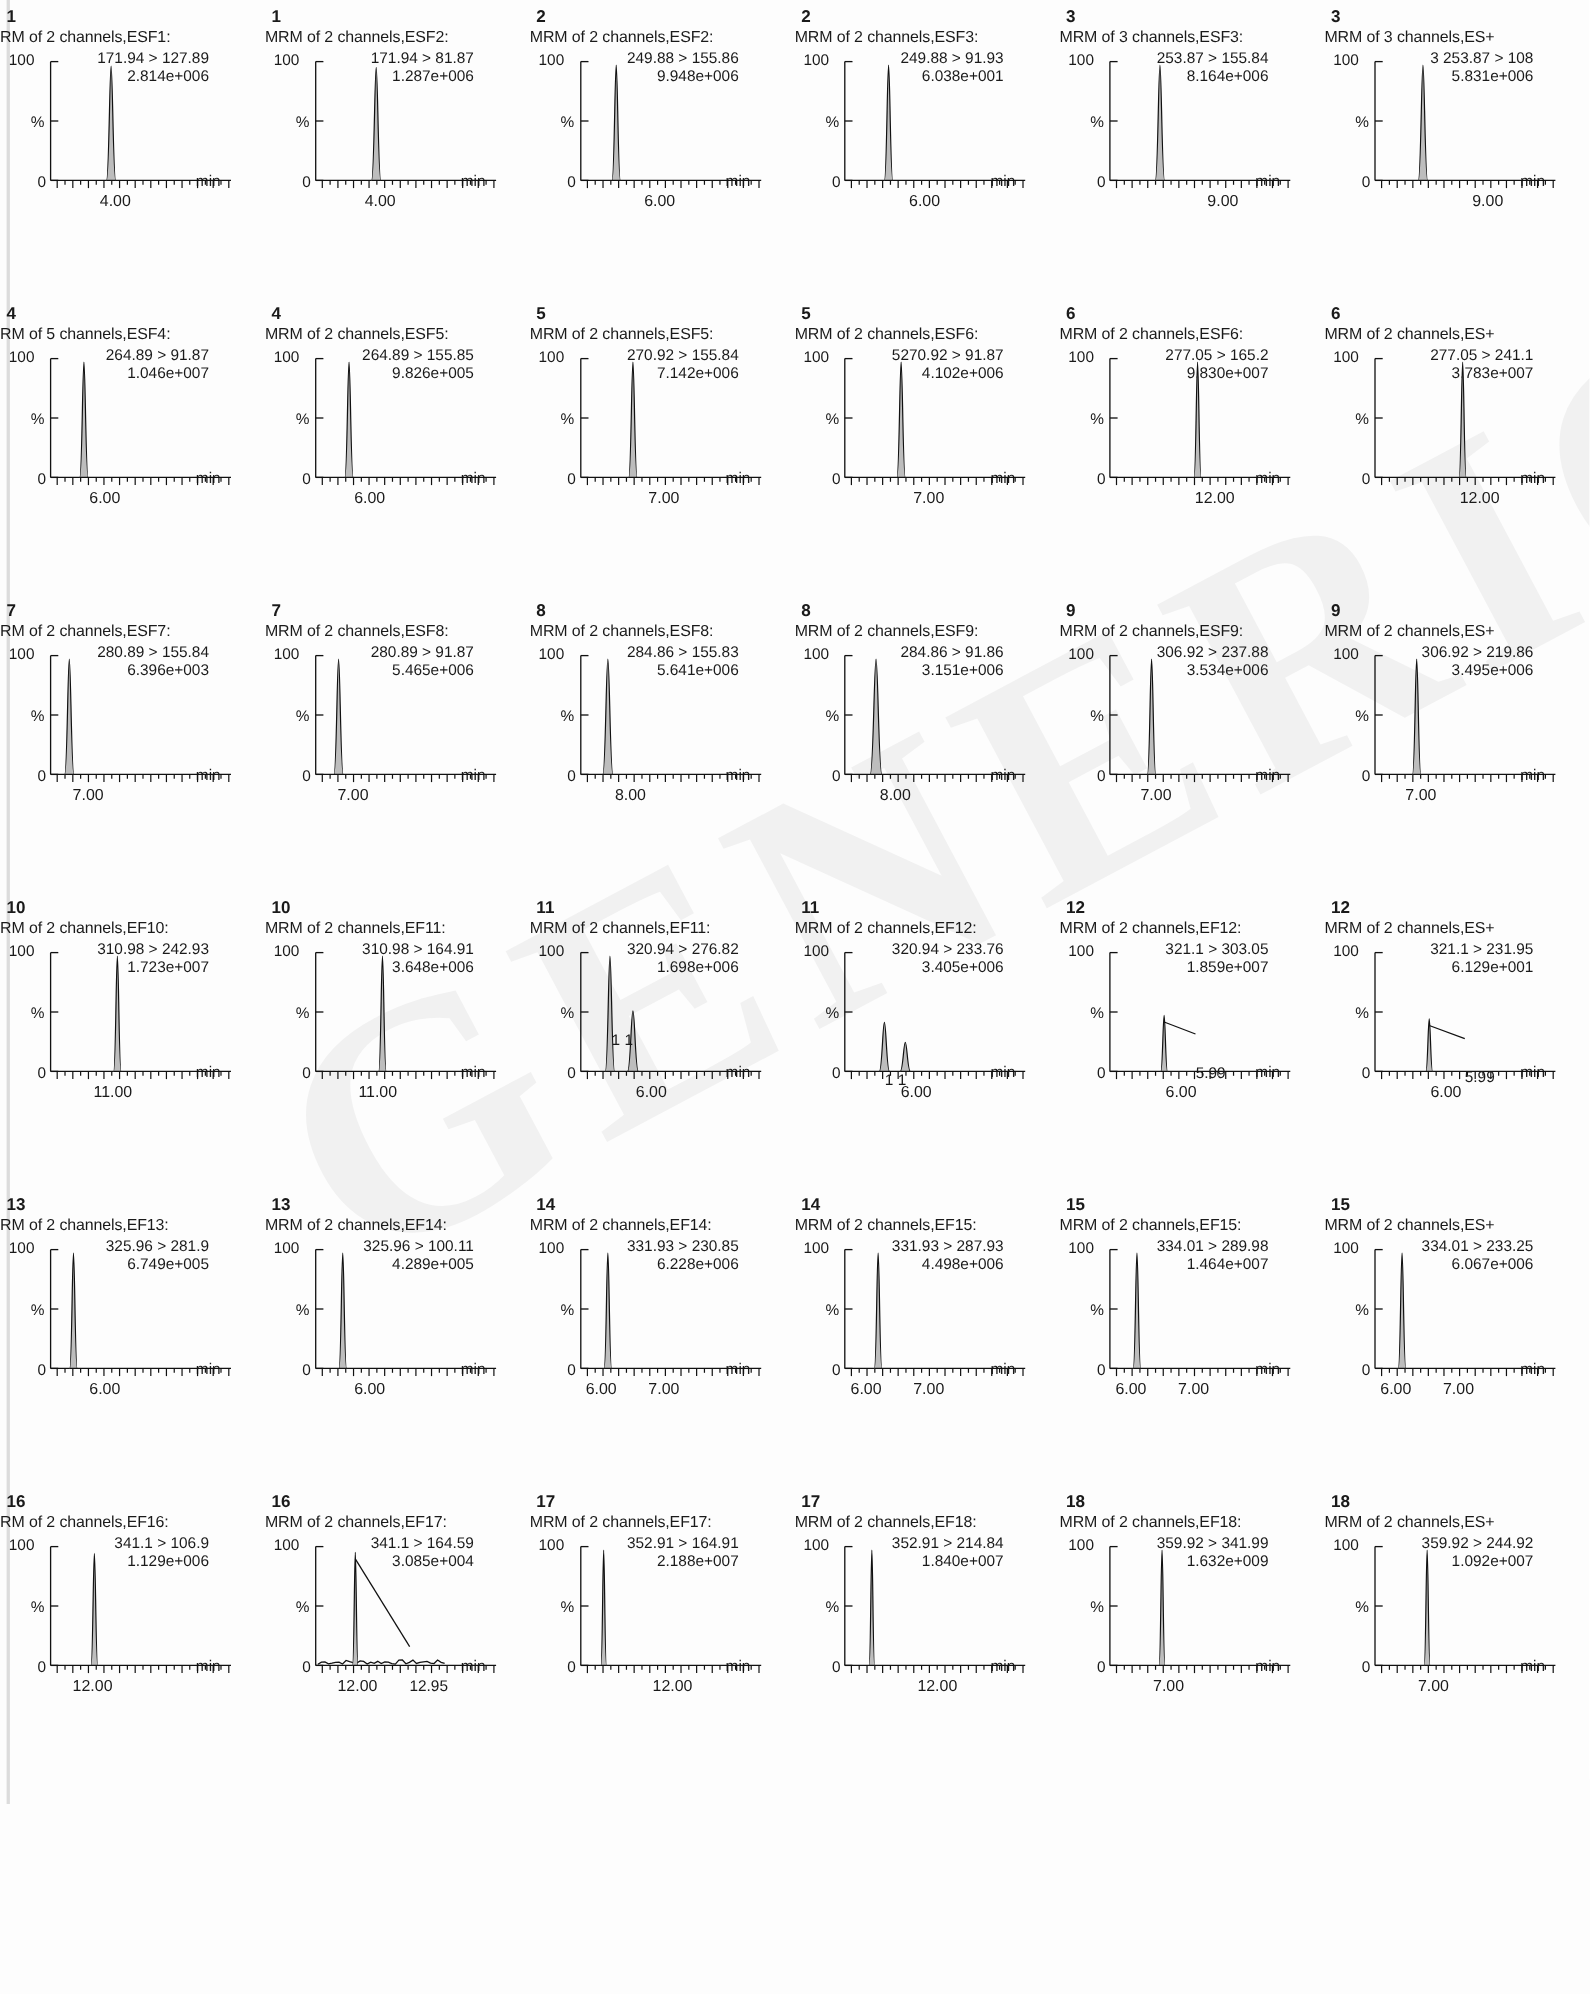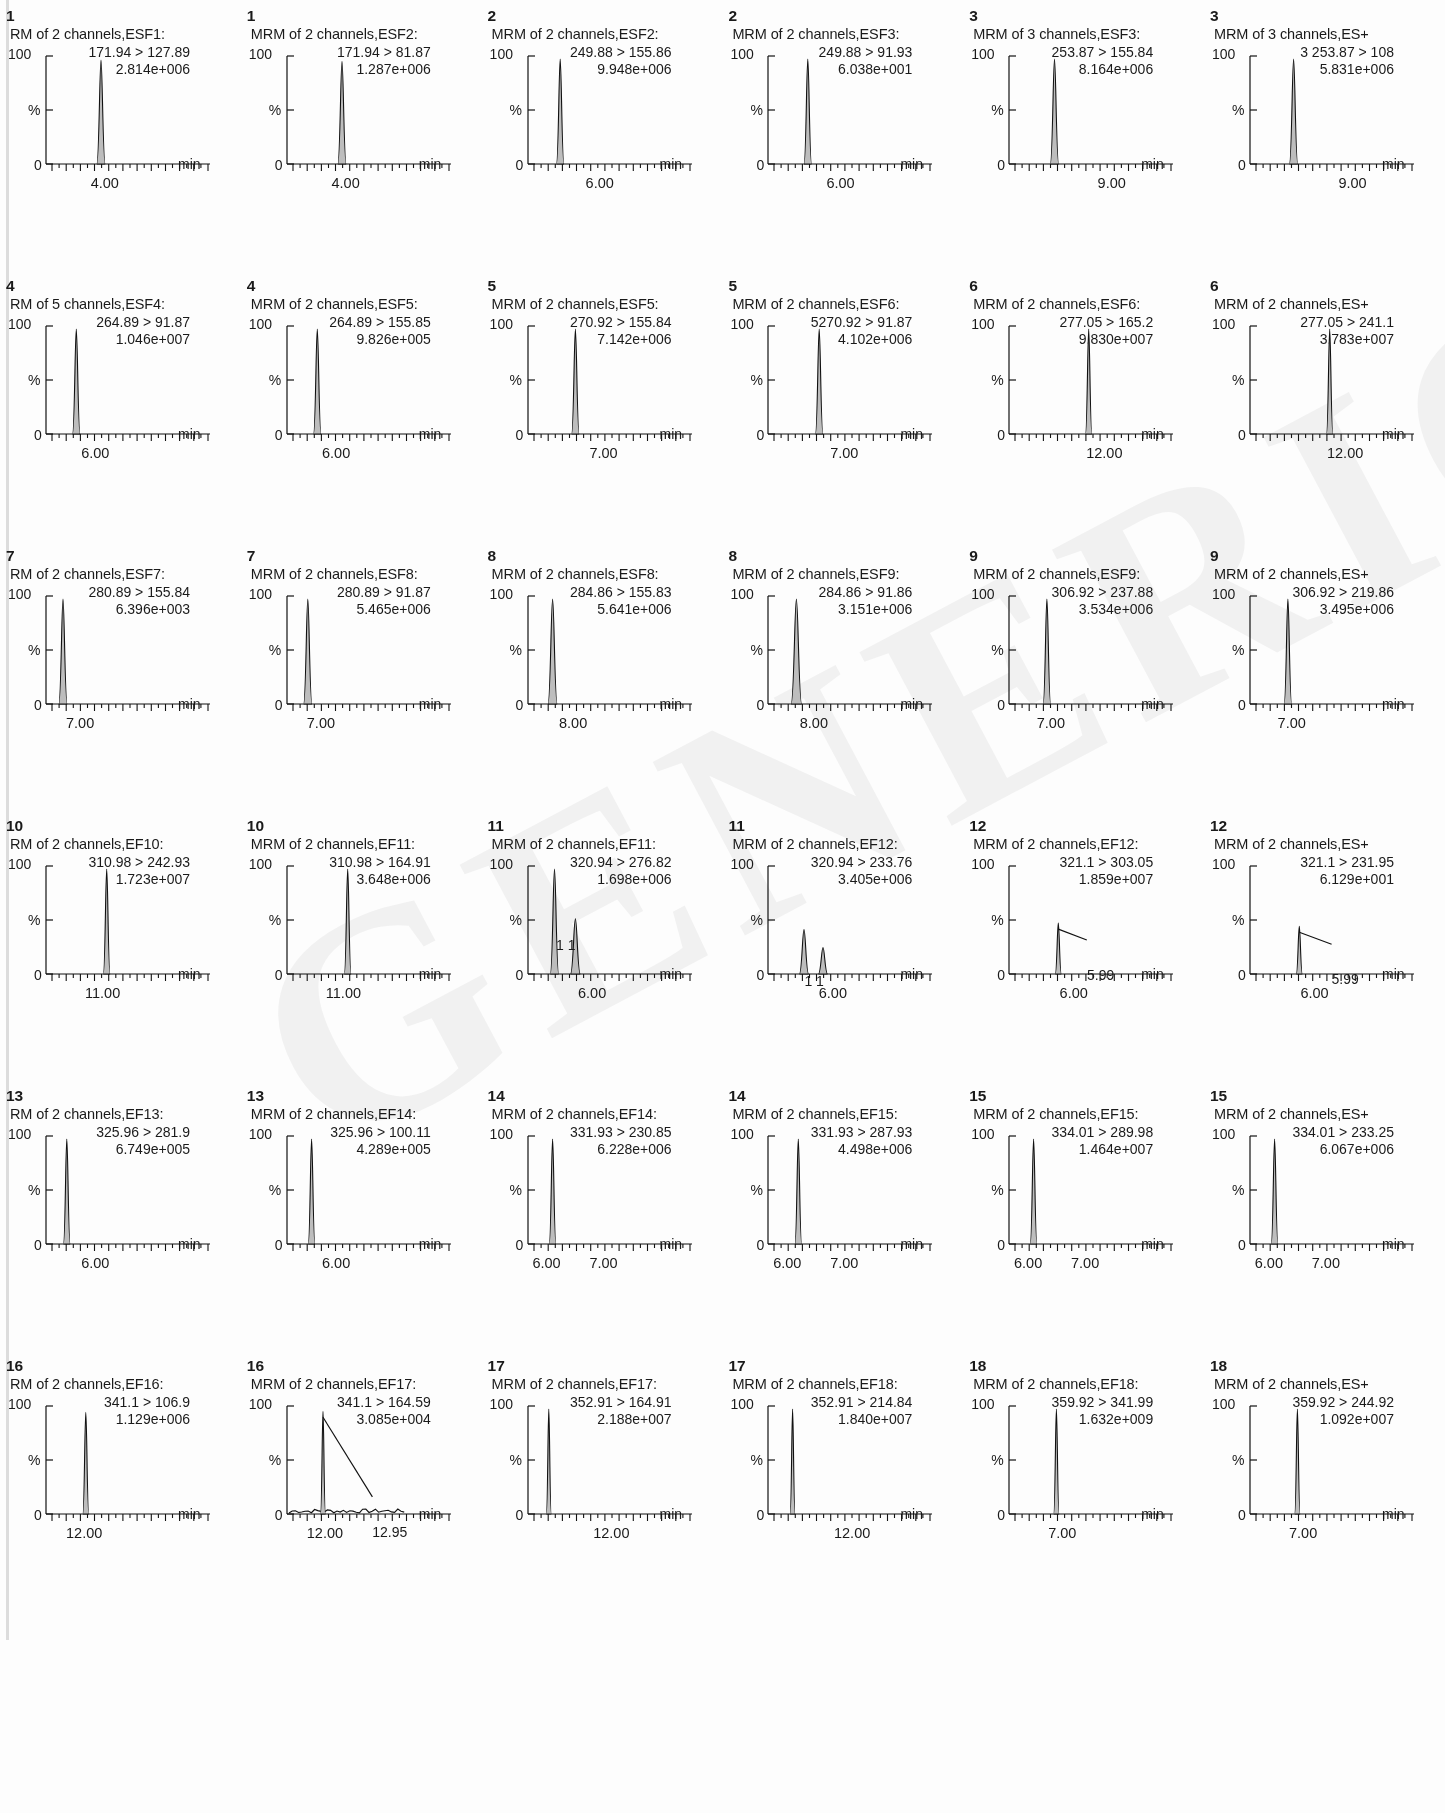--- a/index.html
+++ b/index.html
@@ -65,21 +65,21 @@
     font-size: 15.5px;
     font-weight: bold;
     line-height: 16px;
     padding-left: 6px;
     height: 18px;
   }
   .hdr {
     font-size: 14.5px;
     line-height: 17px;
     white-space: nowrap;
-    padding-left: 10px;
+    padding-left: 0px;
     letter-spacing: -0.1px;
   }
   .plotwrap {
     position: relative;
     height: 150px;
     margin-top: 1px;
   }
   .labels {
     position: absolute;
     left: 58px;

